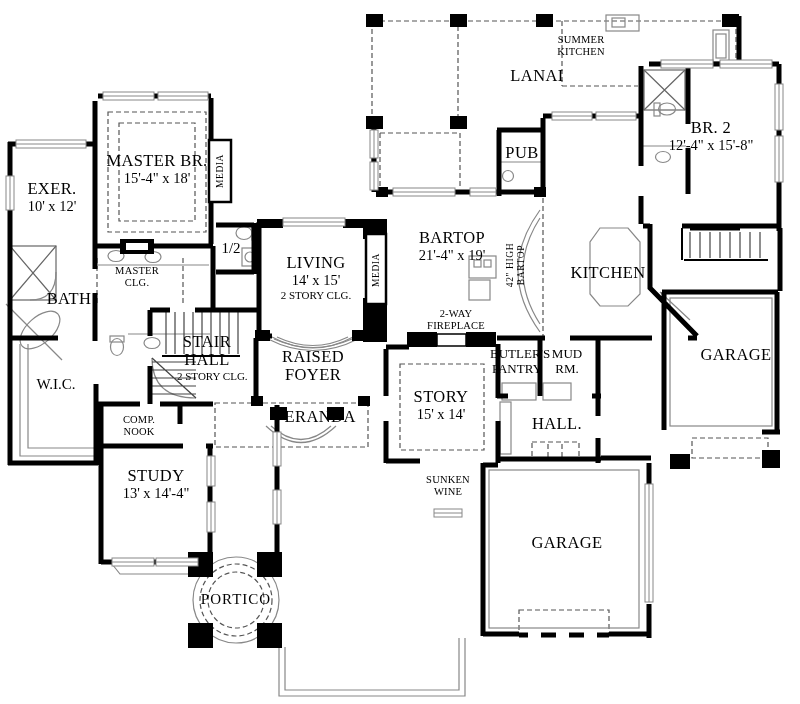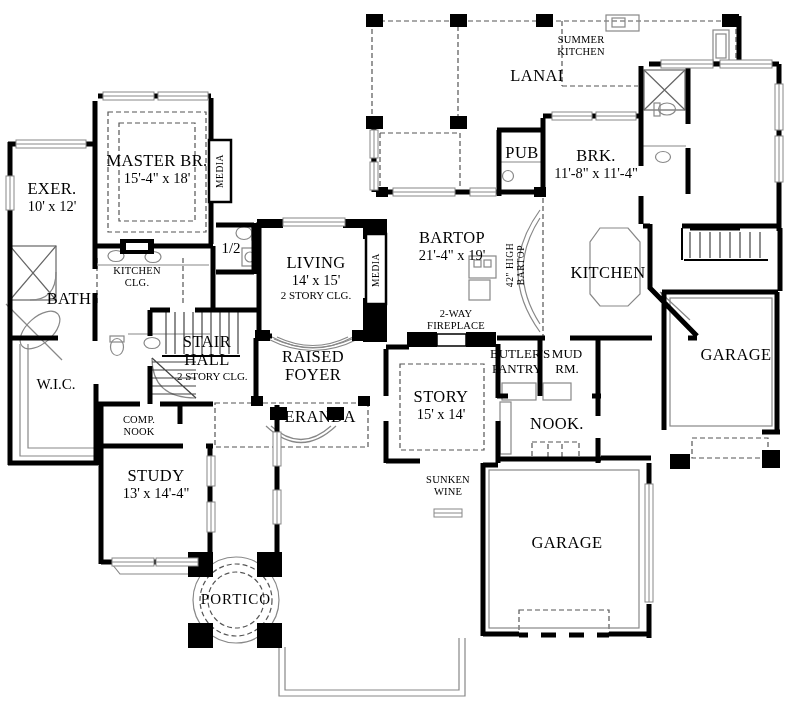--- a/index.html
+++ b/index.html
@@ -217,61 +217,61 @@
         <line x1="649" y1="478" x2="649" y2="596"></line>
   </g>
 </svg>
 
   <div class="lbl sm w66" style="left:581px;top:40px">
       <span class="nm">SUMMER KITCHEN</span>
     </div>
   <div class="lbl big" style="left:537px;top:70px">
       <span class="nm">LANAI</span>
     </div>
+  <div class="lbl big" style="left:711px;top:130px">
+      <span class="nm">BR. 2</span>
+      <span class="dm">12'-4" x 15'-8"</span>
+    </div>
   <div class="lbl big" style="left:52px;top:191px">
       <span class="nm">EXER.</span>
       <span class="dm">10' x 12'</span>
     </div>
   <div class="lbl big" style="left:157px;top:163px">
       <span class="nm">MASTER BR.</span>
       <span class="dm">15'-4" x 18'</span>
     </div>
   <div class="lbl vert" style="left:220px;top:165px">
       <span class="nm">MEDIA</span>
     </div>
   <div class="lbl vert" style="left:376px;top:264px">
       <span class="nm">MEDIA</span>
     </div>
   <div class="lbl big" style="left:522px;top:147px">
       <span class="nm">PUB</span>
-    </div>
-  <div class="lbl big" style="left:596px;top:158px">
-      <span class="nm">BRK.</span>
-      <span class="dm">11'-8" x 11'-4"</span>
     </div>
   <div class="lbl mid" style="left:231px;top:242px">
       <span class="nm">1/2</span>
     </div>
   <div class="lbl big" style="left:316px;top:272px">
       <span class="nm">LIVING</span>
       <span class="dm">14' x 15'</span>
       <span class="nt">2 STORY CLG.</span>
     </div>
   <div class="lbl big" style="left:452px;top:240px">
       <span class="nm">BARTOP</span>
       <span class="dm">21'-4" x 19'</span>
     </div>
   <div class="lbl vert tiny w58" style="left:516px;top:259px">
       <span class="nm">42" HIGH BARTOP</span>
     </div>
   <div class="lbl big" style="left:608px;top:267px">
       <span class="nm">KITCHEN</span>
     </div>
   <div class="lbl sm w50" style="left:137px;top:271px">
-      <span class="nm">KITCHEN CLG.</span>
+      <span class="nm">MASTER CLG.</span>
     </div>
   <div class="lbl big" style="left:69px;top:293px">
       <span class="nm">BATH</span>
     </div>
   <div class="lbl sm w70" style="left:456px;top:314px">
       <span class="nm">2-WAY FIREPLACE</span>
     </div>
   <div class="lbl big" style="left:736px;top:349px">
       <span class="nm">GARAGE</span>
     </div>
@@ -295,21 +295,21 @@
       <span class="nm">COMP. NOOK</span>
     </div>
   <div class="lbl big" style="left:314px;top:411px">
       <span class="nm">VERANDA</span>
     </div>
   <div class="lbl big" style="left:441px;top:399px">
       <span class="nm">STORY</span>
       <span class="dm">15' x 14'</span>
     </div>
   <div class="lbl big" style="left:557px;top:418px">
-      <span class="nm">NOOK.</span>
+      <span class="nm">HALL.</span>
     </div>
   <div class="lbl big" style="left:156px;top:478px">
       <span class="nm">STUDY</span>
       <span class="dm">13' x 14'-4"</span>
     </div>
   <div class="lbl sm w54" style="left:448px;top:480px">
       <span class="nm">SUNKEN WINE</span>
     </div>
   <div class="lbl big" style="left:567px;top:537px">
       <span class="nm">GARAGE</span>

